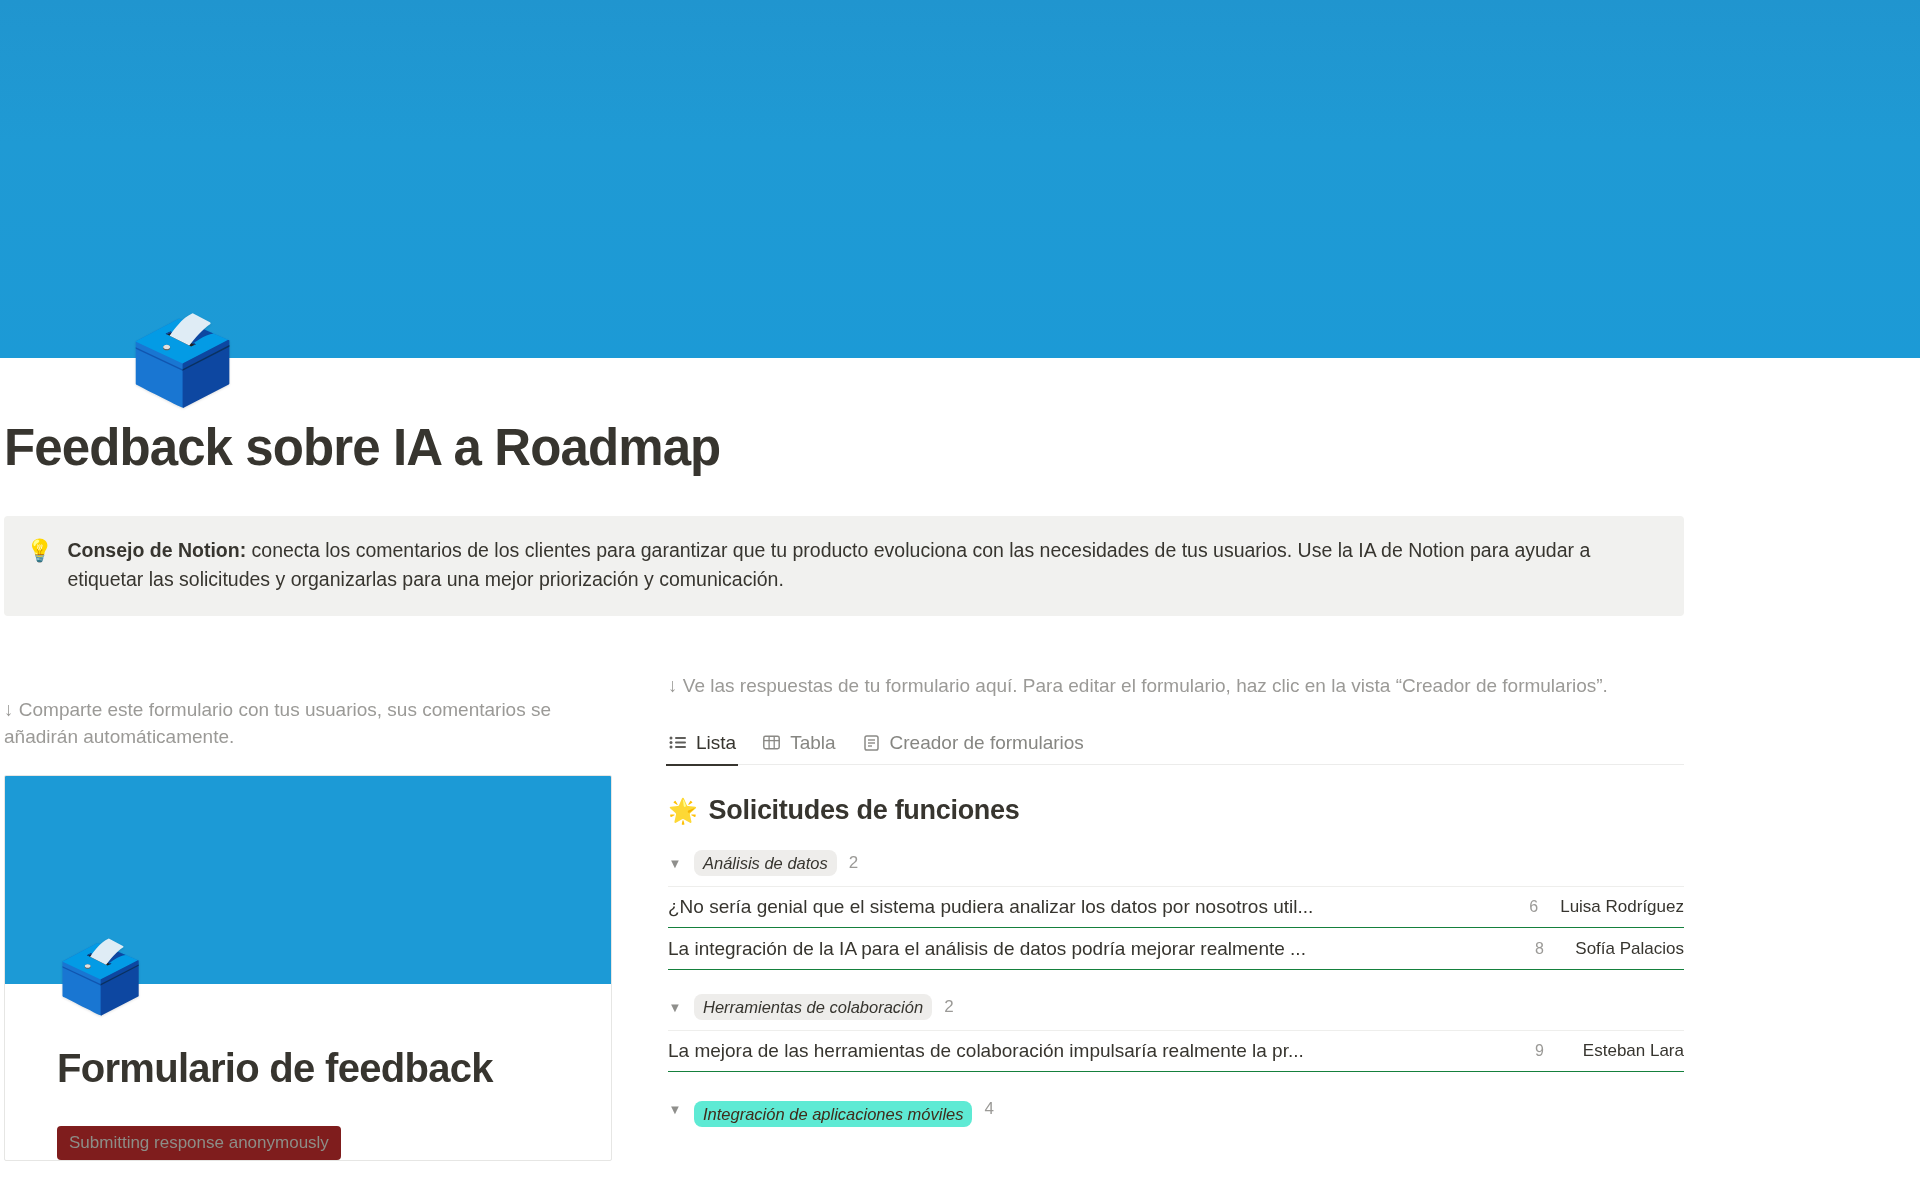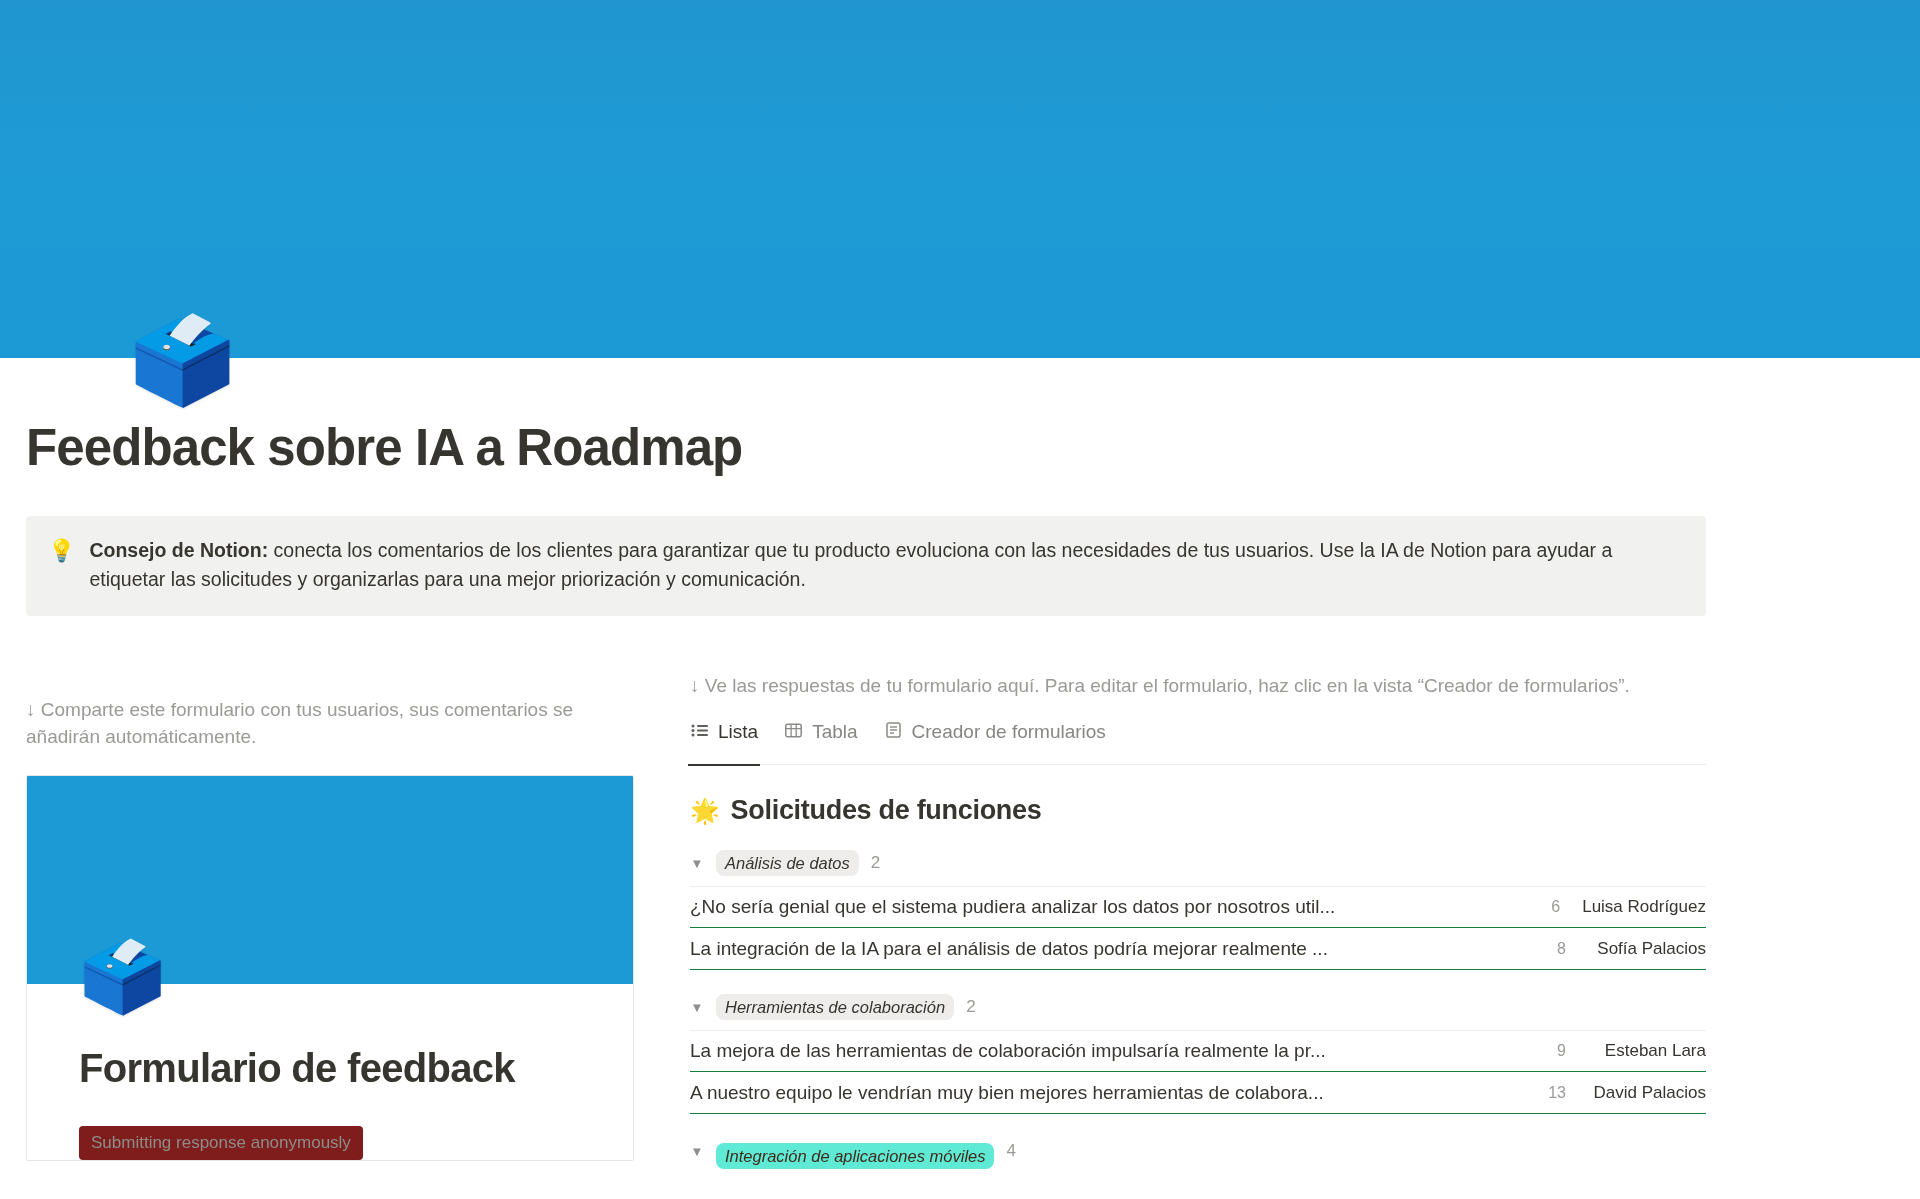--- a/index.html
+++ b/index.html
@@ -17,21 +17,20 @@
   .cover {
     position: absolute; top: 0; left: 0;
     width: 1920px; height: 358px;
     background: linear-gradient(180deg, #2095cf 0%, #1f9ad4 40%, #1c9ad6 100%);
   }
 
   
   .body-wrap {
     position: absolute; top: 358px; left: 0;
     width: 1576px;
-    padding-left: 22px;
   }
   .content { width: 1680px; margin: 0 auto; padding-left: 4px; }
 
   .page-emoji {
     position: absolute;
     left: 128px; top: 305px;
     width: 110px; height: 110px;
     font-size: 86px; line-height: 110px; text-align: center;
     filter: drop-shadow(0 1px 1px rgba(0,0,0,.12));
   }
@@ -120,21 +119,21 @@
   
   .view-tabs {
     margin-top: 22px;
     display: flex;
     align-items: center;
     gap: 26px;
     border-bottom: 1px solid #ececeb;
     height: 44px;
   }
   .view-tab {
-    display: flex; align-items: flex-start; gap: 9px;
+    display: flex; align-items: center; gap: 9px;
     height: 44px;
     font-size: 19px;
     color: #868682;
     cursor: pointer;
     position: relative;
   }
   .view-tab .vt-icon { display:flex; width:19px; height:19px; align-items:center; justify-content:center; }
   .view-tab.active { color: #37352f; font-weight: 500; }
   .view-tab.active::after {
     content: "";
@@ -313,27 +312,20 @@
               <span class="count">2</span>
             </div>
             <div class="rows">
               <div class="row">
                 <div class="row-title">La mejora de las herramientas de colaboración impulsaría realmente la pr...</div>
                 <div class="row-meta">
                   <span class="row-num">9</span>
                   <span class="row-person">Esteban Lara</span>
                 </div>
               </div>
-              <div class="row">
-                <div class="row-title">A nuestro equipo le vendrían muy bien mejores herramientas de colabora...</div>
-                <div class="row-meta">
-                  <span class="row-num">13</span>
-                  <span class="row-person">David Palacios</span>
-                </div>
-              </div>
             </div>
           </div>
 
           <div class="sub-group">
             <div class="sub-head">
               <span class="caret">▼</span>
               <span class="tag t-yellow">Integración de aplicaciones móviles</span>
               <span class="count">4</span>
             </div>
           </div>

